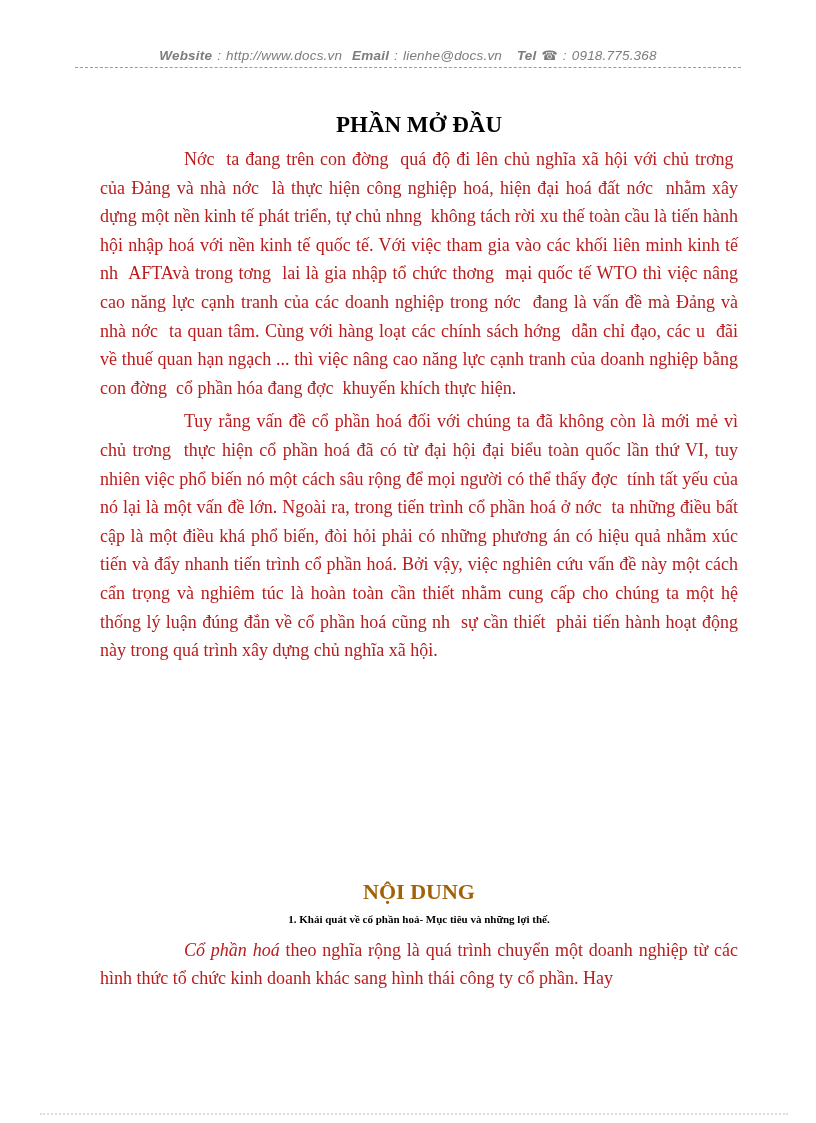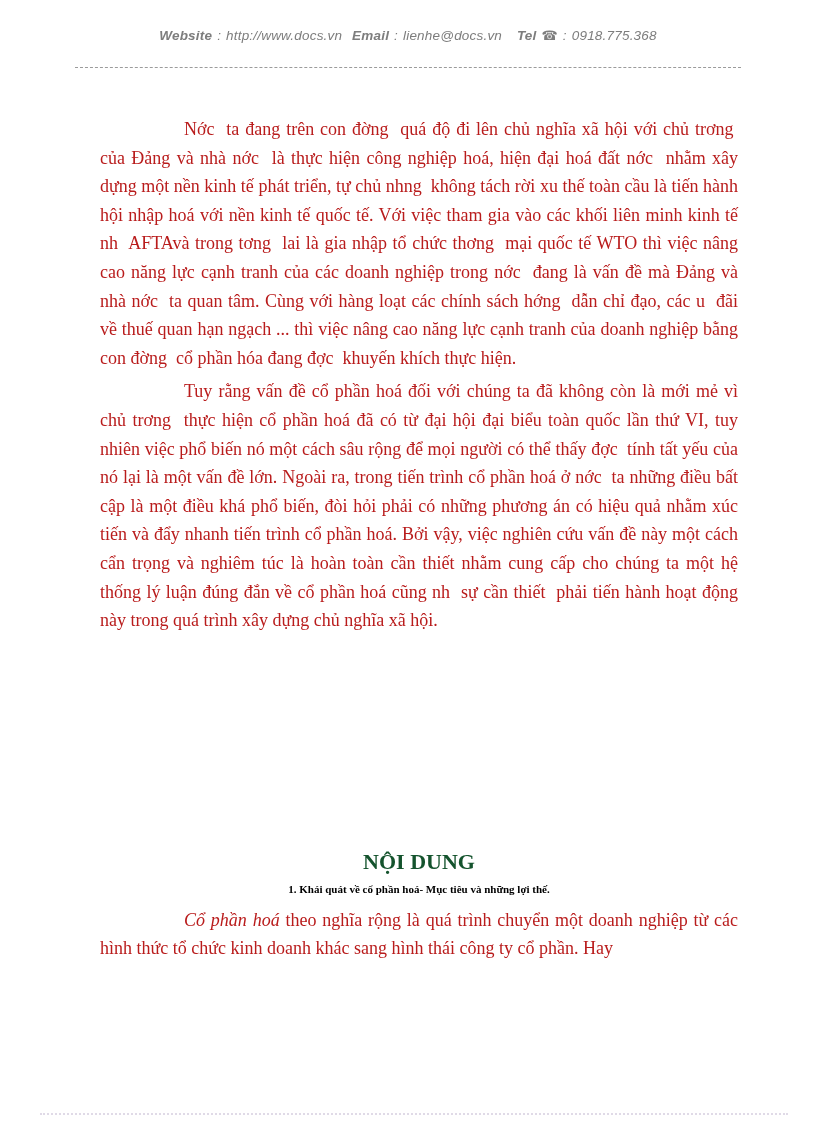--- a/index.html
+++ b/index.html
@@ -6,21 +6,21 @@
   .page {
     position:relative;
     width:816px; height:1123px;
     background:#ffffff;
     overflow:hidden;
     font-family:"Liberation Serif", serif;
     color:#0a0a0a;
   }
   
   .doc-header {
-    position:absolute; top:28px; left:0; width:100%;
+    position:absolute; top:48px; left:0; width:100%;
     text-align:center;
     font-family:"Liberation Sans", sans-serif;
     font-style:italic;
     font-size:13.5px;
     color:#7d7d7d;
     letter-spacing:.2px;
     word-spacing:1px;
     white-space:nowrap;
   }
   .doc-header .lbl { font-weight:bold; }
@@ -41,21 +41,21 @@
   .body-par {
     margin:5px 0 0 0;
     font-size:18px; line-height:28.6px;
     text-align:justify;
     text-indent:84px;
     color:#b91c1c;
   }
   .content-heading {
     margin:213px 0 0 0;
     font-size:22px; font-weight:bold; line-height:27px;
-    text-align:center; color:#14532d;
+    text-align:center; color:#a16207;
   }
   .section-heading {
     margin:21px 0 0 0;
     font-size:17.5px; font-weight:bold; line-height:24px;
     color:#000;
   }
   .subsection-heading {
     margin:2px 0 0 0;
     font-size:11px; font-weight:bold; line-height:24px;
     color:#000;
@@ -78,20 +78,21 @@
   <div class="doc-header">
     <span class="lbl">Website</span><span> : http://www.docs.vn</span>&nbsp;
     <span class="lbl">Email</span><span> : lienhe@docs.vn</span>&nbsp;&nbsp;
     <span class="lbl">Tel</span>
     <span class="phone-glyph">☎</span><span> : 0918.775.368</span>
   </div>
   <div class="header-rule"></div>
 
   <div class="content">
 
+    <h1 class="main-title">PHẦN MỞ ĐẦU</h1>
 
     <p class="body-par">Nớc&nbsp; ta đang trên con đờng&nbsp; quá độ đi lên chủ nghĩa xã hội với chủ trơng&nbsp; của Đảng và nhà nớc&nbsp; là thực hiện công nghiệp hoá, hiện đại hoá đất nớc&nbsp; nhằm xây dựng một nền kinh tế phát triển, tự chủ nhng&nbsp; không tách rời xu thế toàn cầu là tiến hành hội nhập hoá với nền kinh tế quốc tế. Với việc tham gia vào các khối liên minh kinh tế nh&nbsp; AFTAvà trong tơng&nbsp; lai là gia nhập tổ chức thơng&nbsp; mại quốc tế WTO thì việc nâng cao năng lực cạnh tranh của các doanh nghiệp trong nớc&nbsp; đang là vấn đề mà Đảng và nhà nớc&nbsp; ta quan tâm. Cùng với hàng loạt các chính sách hớng&nbsp; dẫn chỉ đạo, các u&nbsp; đãi về thuế quan hạn ngạch ... thì việc nâng cao năng lực cạnh tranh của doanh nghiệp bằng con đờng&nbsp; cổ phần hóa đang đợc&nbsp; khuyến khích thực hiện.</p>
 
     <p class="body-par">Tuy rằng vấn đề cổ phần hoá đối với chúng ta đã không còn là mới mẻ vì chủ trơng&nbsp; thực hiện cổ phần hoá đã có từ đại hội đại biểu toàn quốc lần thứ VI, tuy nhiên việc phổ biến nó một cách sâu rộng để mọi người có thể thấy đợc&nbsp; tính tất yếu của nó lại là một vấn đề lớn. Ngoài ra, trong tiến trình cổ phần hoá ở nớc&nbsp; ta những điều bất cập là một điều khá phổ biến, đòi hỏi phải có những phương án có hiệu quả nhằm xúc tiến và đẩy nhanh tiến trình cổ phần hoá. Bởi vậy, việc nghiên cứu vấn đề này một cách cẩn trọng và nghiêm túc là hoàn toàn cần thiết nhằm cung cấp cho chúng ta một hệ thống lý luận đúng đắn về cổ phần hoá cũng nh&nbsp; sự cần thiết&nbsp; phải tiến hành hoạt động này trong quá trình xây dựng chủ nghĩa xã hội.</p>
 
     <h2 class="content-heading">NỘI DUNG</h2>
 
 
     <h4 class="subsection-heading">1. Khái quát về cổ phần hoá- Mục tiêu và những lợi thế.</h4>
 

